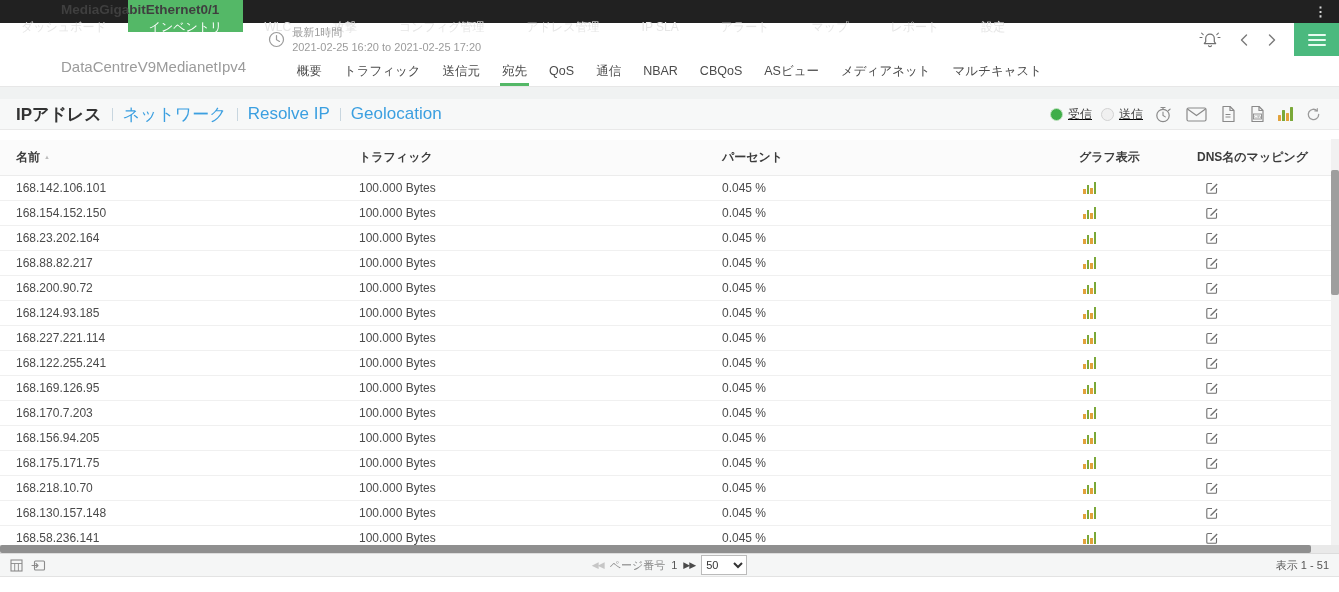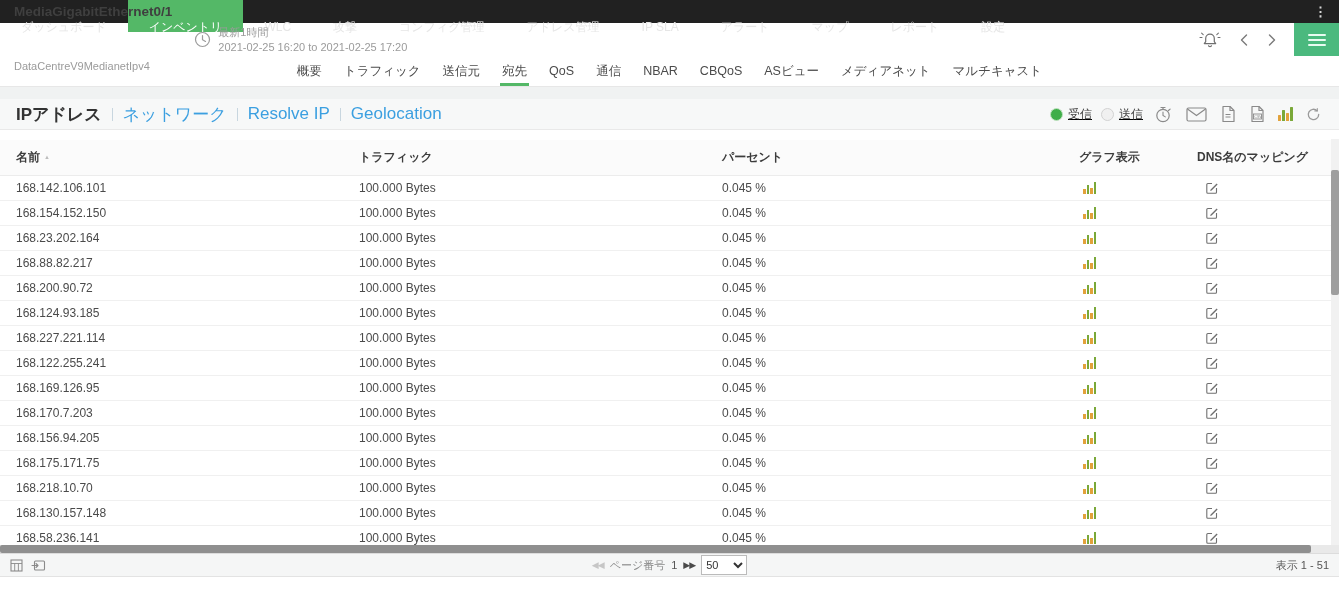--- a/index.html
+++ b/index.html
@@ -6,24 +6,24 @@
   .page{width:1339px;height:592px;position:relative;overflow:hidden;background:#fff;
         font-family:"Liberation Sans",sans-serif;-webkit-font-smoothing:antialiased;}
 
   
   .topnav{height:23px;background:#212121;display:flex;align-items:stretch;color:#e6e6e6;font-size:12px;}
   .navitem{padding:16px 21px;line-height:23px;cursor:pointer;white-space:nowrap;}
   .navitem.active{background:#54b867;color:#fff;}
   .nav-kebab{margin-left:auto;color:#d8d8d8;line-height:23px;padding:0 12px;font-size:13px;font-weight:bold;cursor:pointer;}
 
   
-  .devbar{height:33px;background:#fff;display:flex;align-items:center;}
+  .devbar{height:33px;background:#fff;display:flex;align-items:center;padding-left:47px;}
   .devinfo{padding-left:14px;}
   .devtitle{font-size:13.5px;font-weight:bold;color:#3f3f3f;line-height:1.1;}
-  .devsub{font-size:11px;color:#9b9b9b;line-height:1.2;margin-top:40px;}
+  .devsub{font-size:15px;color:#9b9b9b;line-height:1.2;margin-top:40px;}
   .timegroup{display:flex;align-items:center;margin-left:22px;cursor:pointer;}
   .timelines{margin-left:7px;font-size:11px;color:#9b9b9b;line-height:1.35;}
   .dev-actions{margin-left:auto;display:flex;align-items:center;height:100%;}
   .icobtn{display:flex;align-items:center;justify-content:center;padding:0 8px;height:100%;cursor:pointer;}
   .hamburger{width:45px;height:33px;background:#4bb97e;display:flex;flex-direction:column;
              justify-content:center;align-items:center;gap:3px;margin-left:8px;cursor:pointer;}
   .hamburger span{width:18px;height:2px;background:#e9fbf1;border-radius:1px;}
 
   
   .tabs{height:30px;display:flex;justify-content:center;align-items:stretch;

